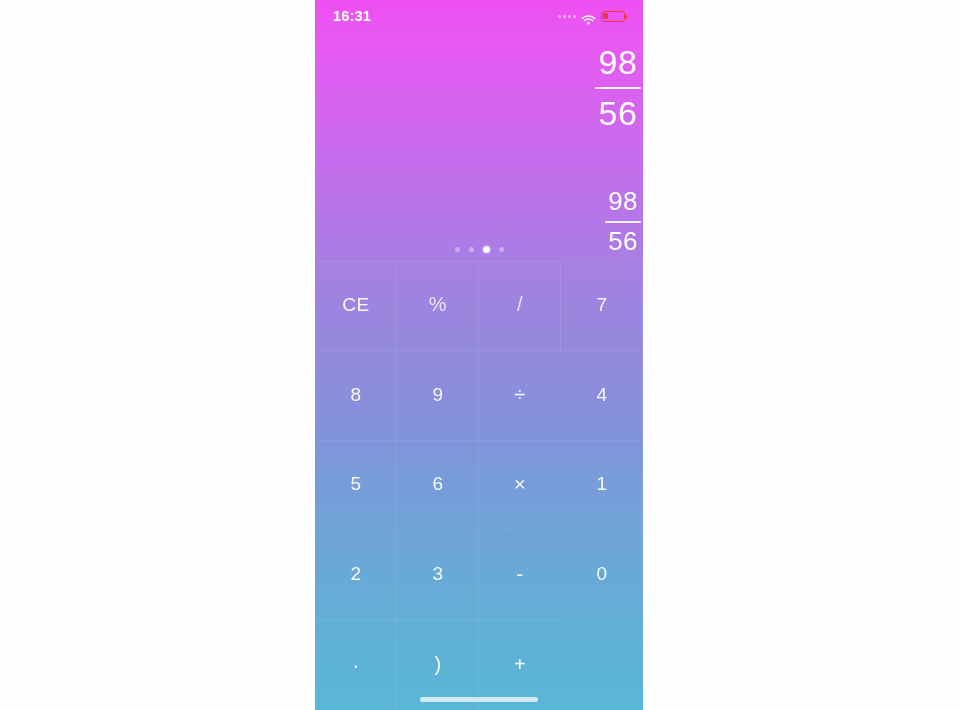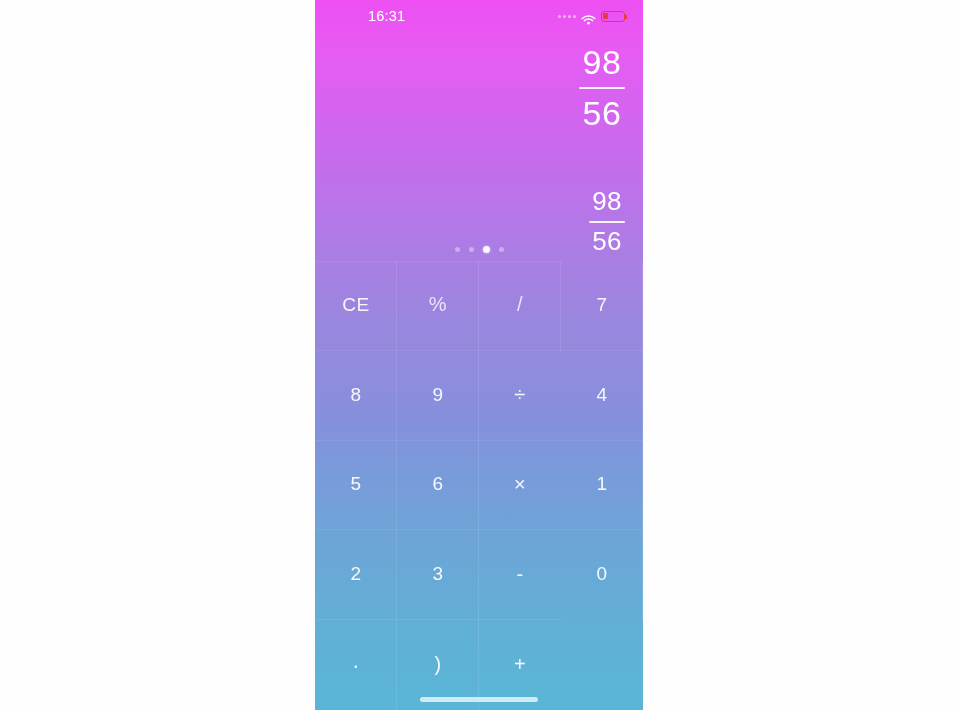--- a/index.html
+++ b/index.html
@@ -55,24 +55,23 @@
     height: 32px;
     display: flex;
     align-items: center;
     justify-content: space-between;
     padding: 0 18px;
     box-sizing: border-box;
   }
   #clock {
     color: #ffffff;
     font-size: 14.5px;
-    font-weight: normal;
+    font-weight: bold;
     letter-spacing: 0.2px;
     text-shadow: 0 0 1px rgba(255,255,255,.25);
-    margin-left: 35px;
   }
   #status-right {
     display: flex;
     align-items: center;
     gap: 5px;
   }
   .sig-dots {
     display: flex;
     align-items: flex-end;
     gap: 2px;
@@ -111,21 +110,21 @@
 
   
   #display {
     position: absolute;
     left: 0; top: 32px;
     width: 328px;
     height: 229px;
   }
   .frac {
     position: absolute;
-    right: 18px;
+    right: 2px;
     display: inline-flex;
     flex-direction: column;
     align-items: center;
     color: #ffffff;
   }
   #expression {
     top: 10px;
   }
   #expression .num, #expression .den {
     font-size: 34px;

